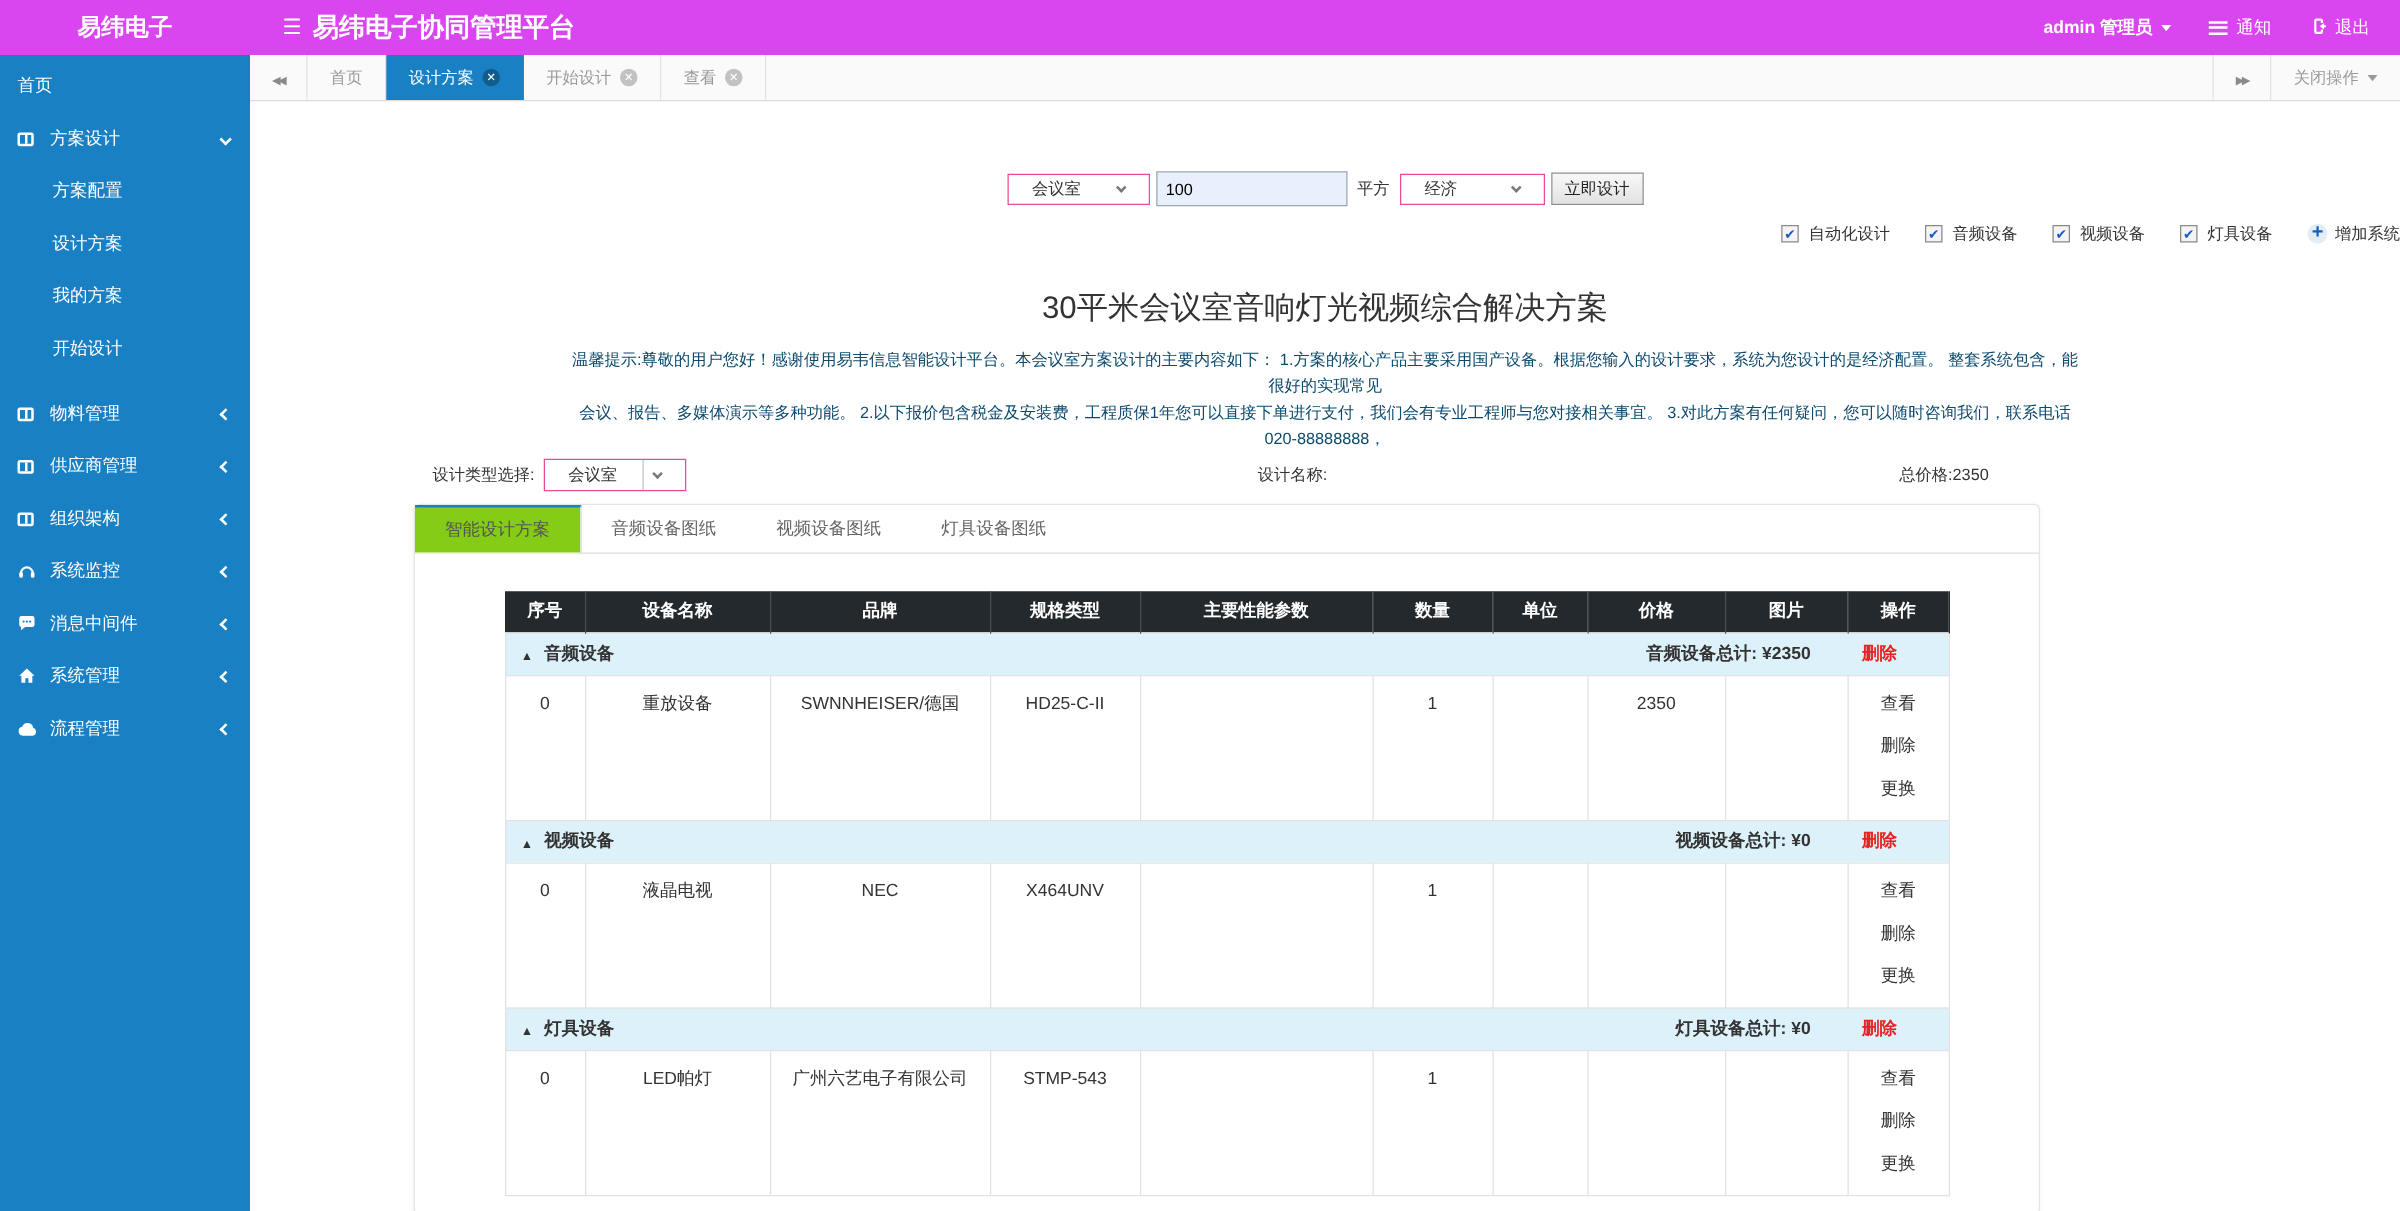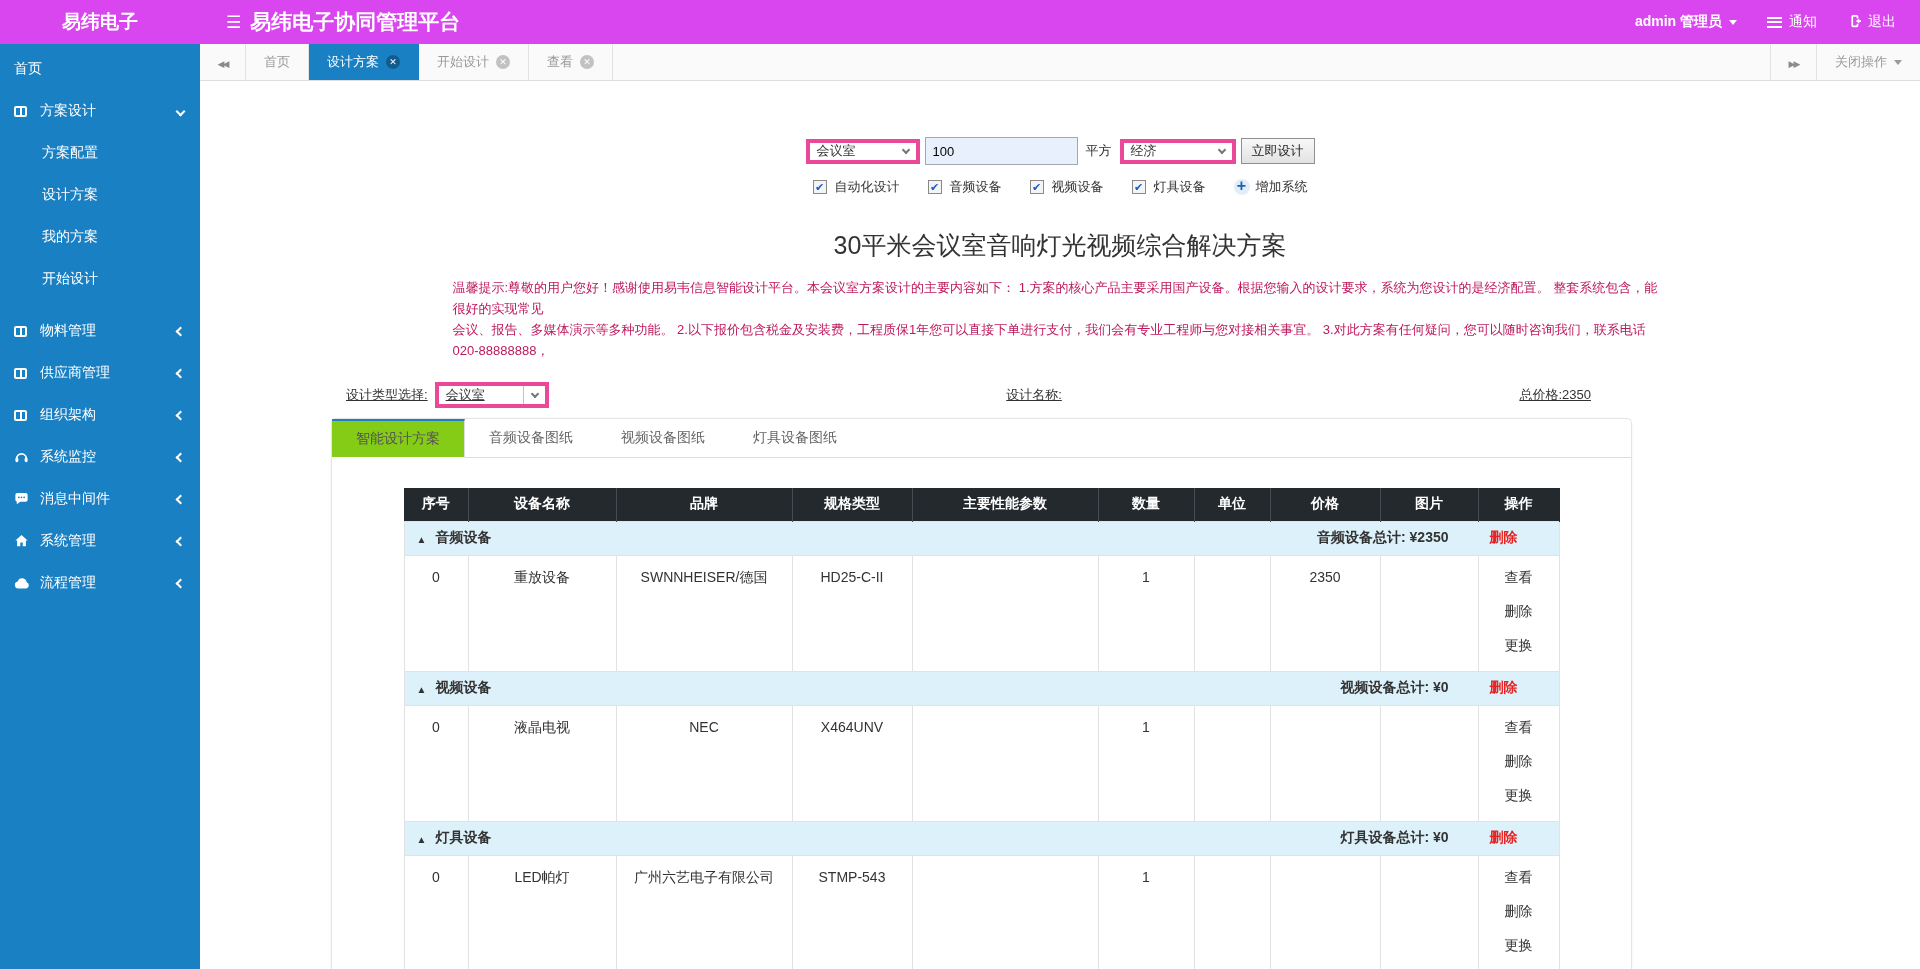--- a/index.html
+++ b/index.html
@@ -46,41 +46,41 @@
   .closex { width:14px; height:14px; border-radius:50%; background:#c2c2c2; display:inline-flex; align-items:center; justify-content:center; color:#fff; font-size:9px; cursor:pointer; }
   .closex::after { content:"✕"; }
   .tab.active .closex { background:rgba(0,0,0,.28); }
   .tabbar-sp { flex:1; }
   .close-ops { display:flex; align-items:center; gap:7px; padding:0 18px; border-left:1px solid #e3e3e3; color:#9a9a9a; cursor:pointer; }
 
   
   .content { flex:1; overflow:hidden; font-size:13px; }
 
   .form-row { margin-top:56px; display:flex; justify-content:center; align-items:center; gap:5px; }
-  .sel { height:25px; border:4px solid #ec4899; background:#fff; display:flex; align-items:center; padding:0 7px; cursor:pointer; font-size:13px; }
+  .sel { height:25px; border:1px solid #ec4899; background:#fff; display:flex; align-items:center; padding:0 19px; cursor:pointer; font-size:13px; }
   .sel-room { width:114px; }
   .sel-grade { width:116px; }
   .sel-type { width:114px; height:26px; }
   .sarr { margin-left:auto; width:6px; height:6px; border-right:2px solid #777; border-bottom:2px solid #777; transform:rotate(45deg); margin-bottom:3px; }
   .area-input { width:153px; height:25px; border:1px solid #a0a8b0; background:#e8f0fd; padding:13px 7px; font-size:13px; font-family:inherit; }
   .unit { margin:0 3px; }
   .btn-design { height:26px; padding:0 10px; border:1px solid #8f8f8f; background:linear-gradient(#f8f8f8,#e2e2e2); font-size:13px; color:#222; cursor:pointer; font-family:inherit; }
 
-  .cb-row { margin-top:13px; display:flex; justify-content:center; align-items:center; gap:28px; }
+  .cb-row { margin-top:13px; display:flex; justify-content:flex-end; align-items:center; gap:28px; }
   .cbi { display:flex; align-items:center; gap:8px; cursor:pointer; }
   .cb { width:14px; height:14px; border:1px solid #8a8a8a; background:#f4f4f4; display:inline-flex; align-items:center; justify-content:center; font-size:11px; color:#1a5bc8; font-weight:bold; }
   .cb::after { content:"✔"; }
   .plus { color:#1660bd; font-weight:bold; font-size:16px; width:16px; height:16px; border-radius:50%; background:#e3edf8; display:inline-flex; align-items:center; justify-content:center; }
   .plus::after { content:"+"; margin-top:-2px; }
   .addsys { display:flex; align-items:center; gap:6px; cursor:pointer; }
 
   .sol-title { margin-top:33px; text-align:center; font-size:25px; font-weight:500; color:#333; }
-  .intro { margin:15px auto 0; width:1215px; text-align:left; line-height:1.62; color:#be185d; }
-
-  .meta-row { margin:21px 0 0 146px; width:1245px; display:flex; align-items:center;text-decoration:underline; }
+  .intro { margin:15px auto 0; width:1215px; text-align:center; line-height:1.62; color:#0c4a6e; }
+
+  .meta-row { margin:6px 0 0 146px; width:1245px; display:flex; align-items:center; }
   .meta-left { display:flex; align-items:center; gap:7px; }
   .meta-center { margin:0 auto; }
   .sel-type .sarr-wrap { margin-left:auto; border-left:1px solid #c3c3c3; align-self:stretch; display:flex; align-items:center; padding-left:8px; }
   .sel-type .sarr { margin-left:0; }
 
   .panel { margin:10px 0 0 131px; width:1301px; background:#fff; border:1px solid #e5e5e5; border-radius:5px; box-shadow:0 1px 3px rgba(0,0,0,.06); padding-bottom:14px; }
   .ptabs { display:flex; border-bottom:1px solid #ddd; height:39px; font-size:14px; color:#666; }
   .ptab { display:flex; align-items:center; padding:0 24px; cursor:pointer; }
   .ptab.active { border-top:2px solid #1a80c4; border-right:1px solid #ddd; background:#84cc16; margin-bottom:-1px; border-bottom:1px solid #fff; color:#555; }
 

